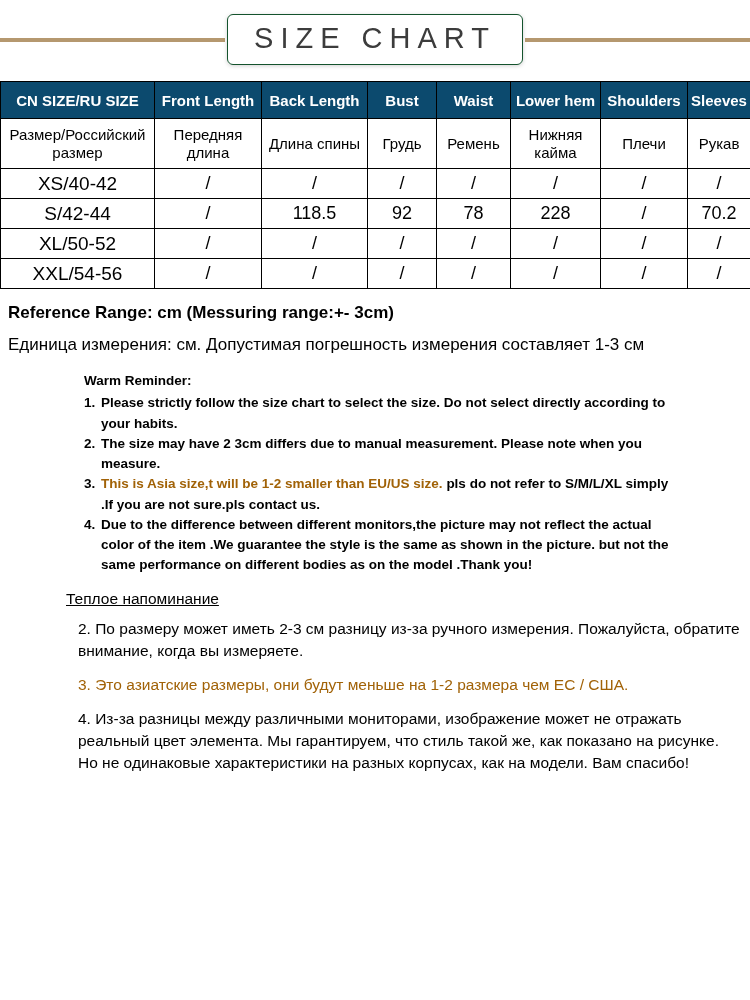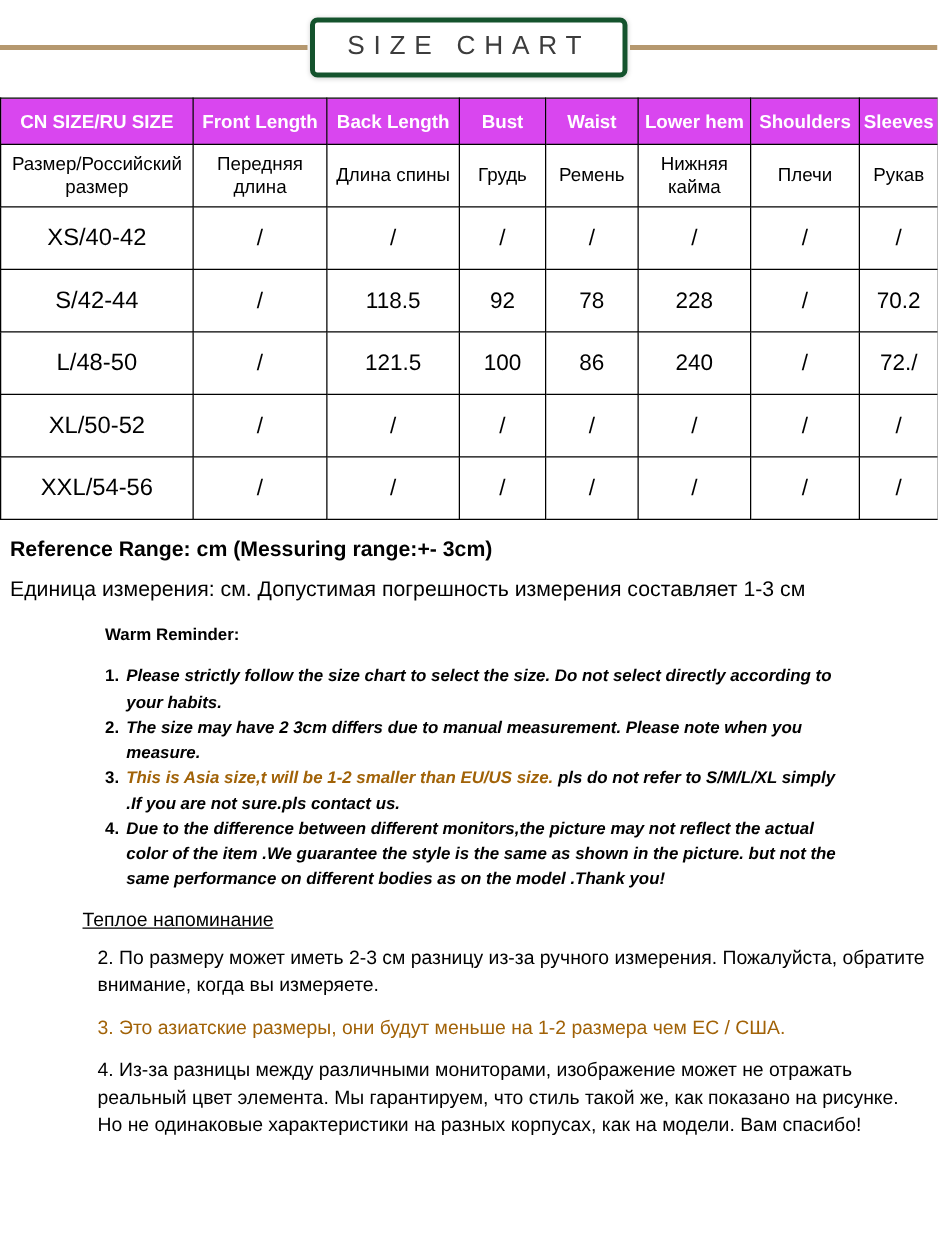--- a/index.html
+++ b/index.html
@@ -12,60 +12,60 @@
     color: #000;
   }
   .page { width: 750px; padding-top: 14px; }
 
   
   .title-row { display: flex; align-items: center; margin-bottom: 16px; }
   .hline { flex: 1; height: 4px; background: #b5986f; }
   .title-box {
     margin: 0 2px;
     padding: 7px 26px 9px 26px;
-    border: 4px solid #14532d;
+    border: 1px solid #14532d;
     border-radius: 6px;
     box-shadow: 0 1px 4px rgba(0,0,0,0.18);
-    font-size: 21px;
+    font-size: 29px;
     letter-spacing: 7px;
     color: #3c3c3c;
     white-space: nowrap;
   }
 
   
   table { border-collapse: collapse; width: 750px; table-layout: fixed; }
   th, td { border: 1px solid #000; text-align: center; vertical-align: middle; padding: 0 2px; }
   tr.hdr-en th {
-    background: #d946ef;
+    background: #0c4a6e;
     color: #ffffff;
     font-weight: bold;
     font-size: 15px;
     height: 37px;
   }
   tr.hdr-ru th {
     background: #ffffff;
     color: #000;
     font-weight: normal;
     font-size: 15px;
     height: 50px;
     line-height: 1.15;
   }
-  tbody td { height: 50px; font-size: 18px; margin-top: 32px; }
+  tbody td { height: 30px; font-size: 18px; margin-top: 32px; }
   tbody td.size-label { font-size: 19px; }
 
   
   .ref-en { margin: 14px 0 0 8px; font-size: 17px; font-weight: bold; }
   .ref-ru { margin: 12px 0 0 8px; font-size: 17px; }
 
   
   .reminder-en { margin: 16px 0 0 84px; width: 590px; font-size: 13.5px; font-weight: bold; line-height: 1.5; }
-  .wr-title { margin-bottom: 13px; }
+  .wr-title { margin-bottom: 2px; }
   .en-item { display: flex; }
   .en-item .num { width: 17px; flex: 0 0 17px; }
-  .en-item .txt { flex: 1; font-style: italic; }
+  .en-item .txt { flex: 1; }
 
   
   .reminder-ru { margin: 12px 0 0 66px; width: 676px; font-size: 15.5px; line-height: 1.42; }
   .ru-title { margin-bottom: 8px; text-decoration: underline; }
   .ru-item { margin: 0 0 12px 12px; }
 
   .red { color: #a16207; }
 </style>
 </head>
 <body>
@@ -126,30 +126,20 @@
           <td class="size-label">S/42-44</td>
           <td>/</td>
           <td>118.5</td>
           <td>92</td>
           <td>78</td>
           <td>228</td>
           <td>/</td>
           <td>70.2</td>
         </tr>
         <tr>
-          <td class="size-label">L/48-50</td>
-          <td>/</td>
-          <td>121.5</td>
-          <td>100</td>
-          <td>86</td>
-          <td>240</td>
-          <td>/</td>
-          <td>72./</td>
-        </tr>
-        <tr>
           <td class="size-label">XL/50-52</td>
           <td>/</td>
           <td>/</td>
           <td>/</td>
           <td>/</td>
           <td>/</td>
           <td>/</td>
           <td>/</td>
         </tr>
         <tr>

